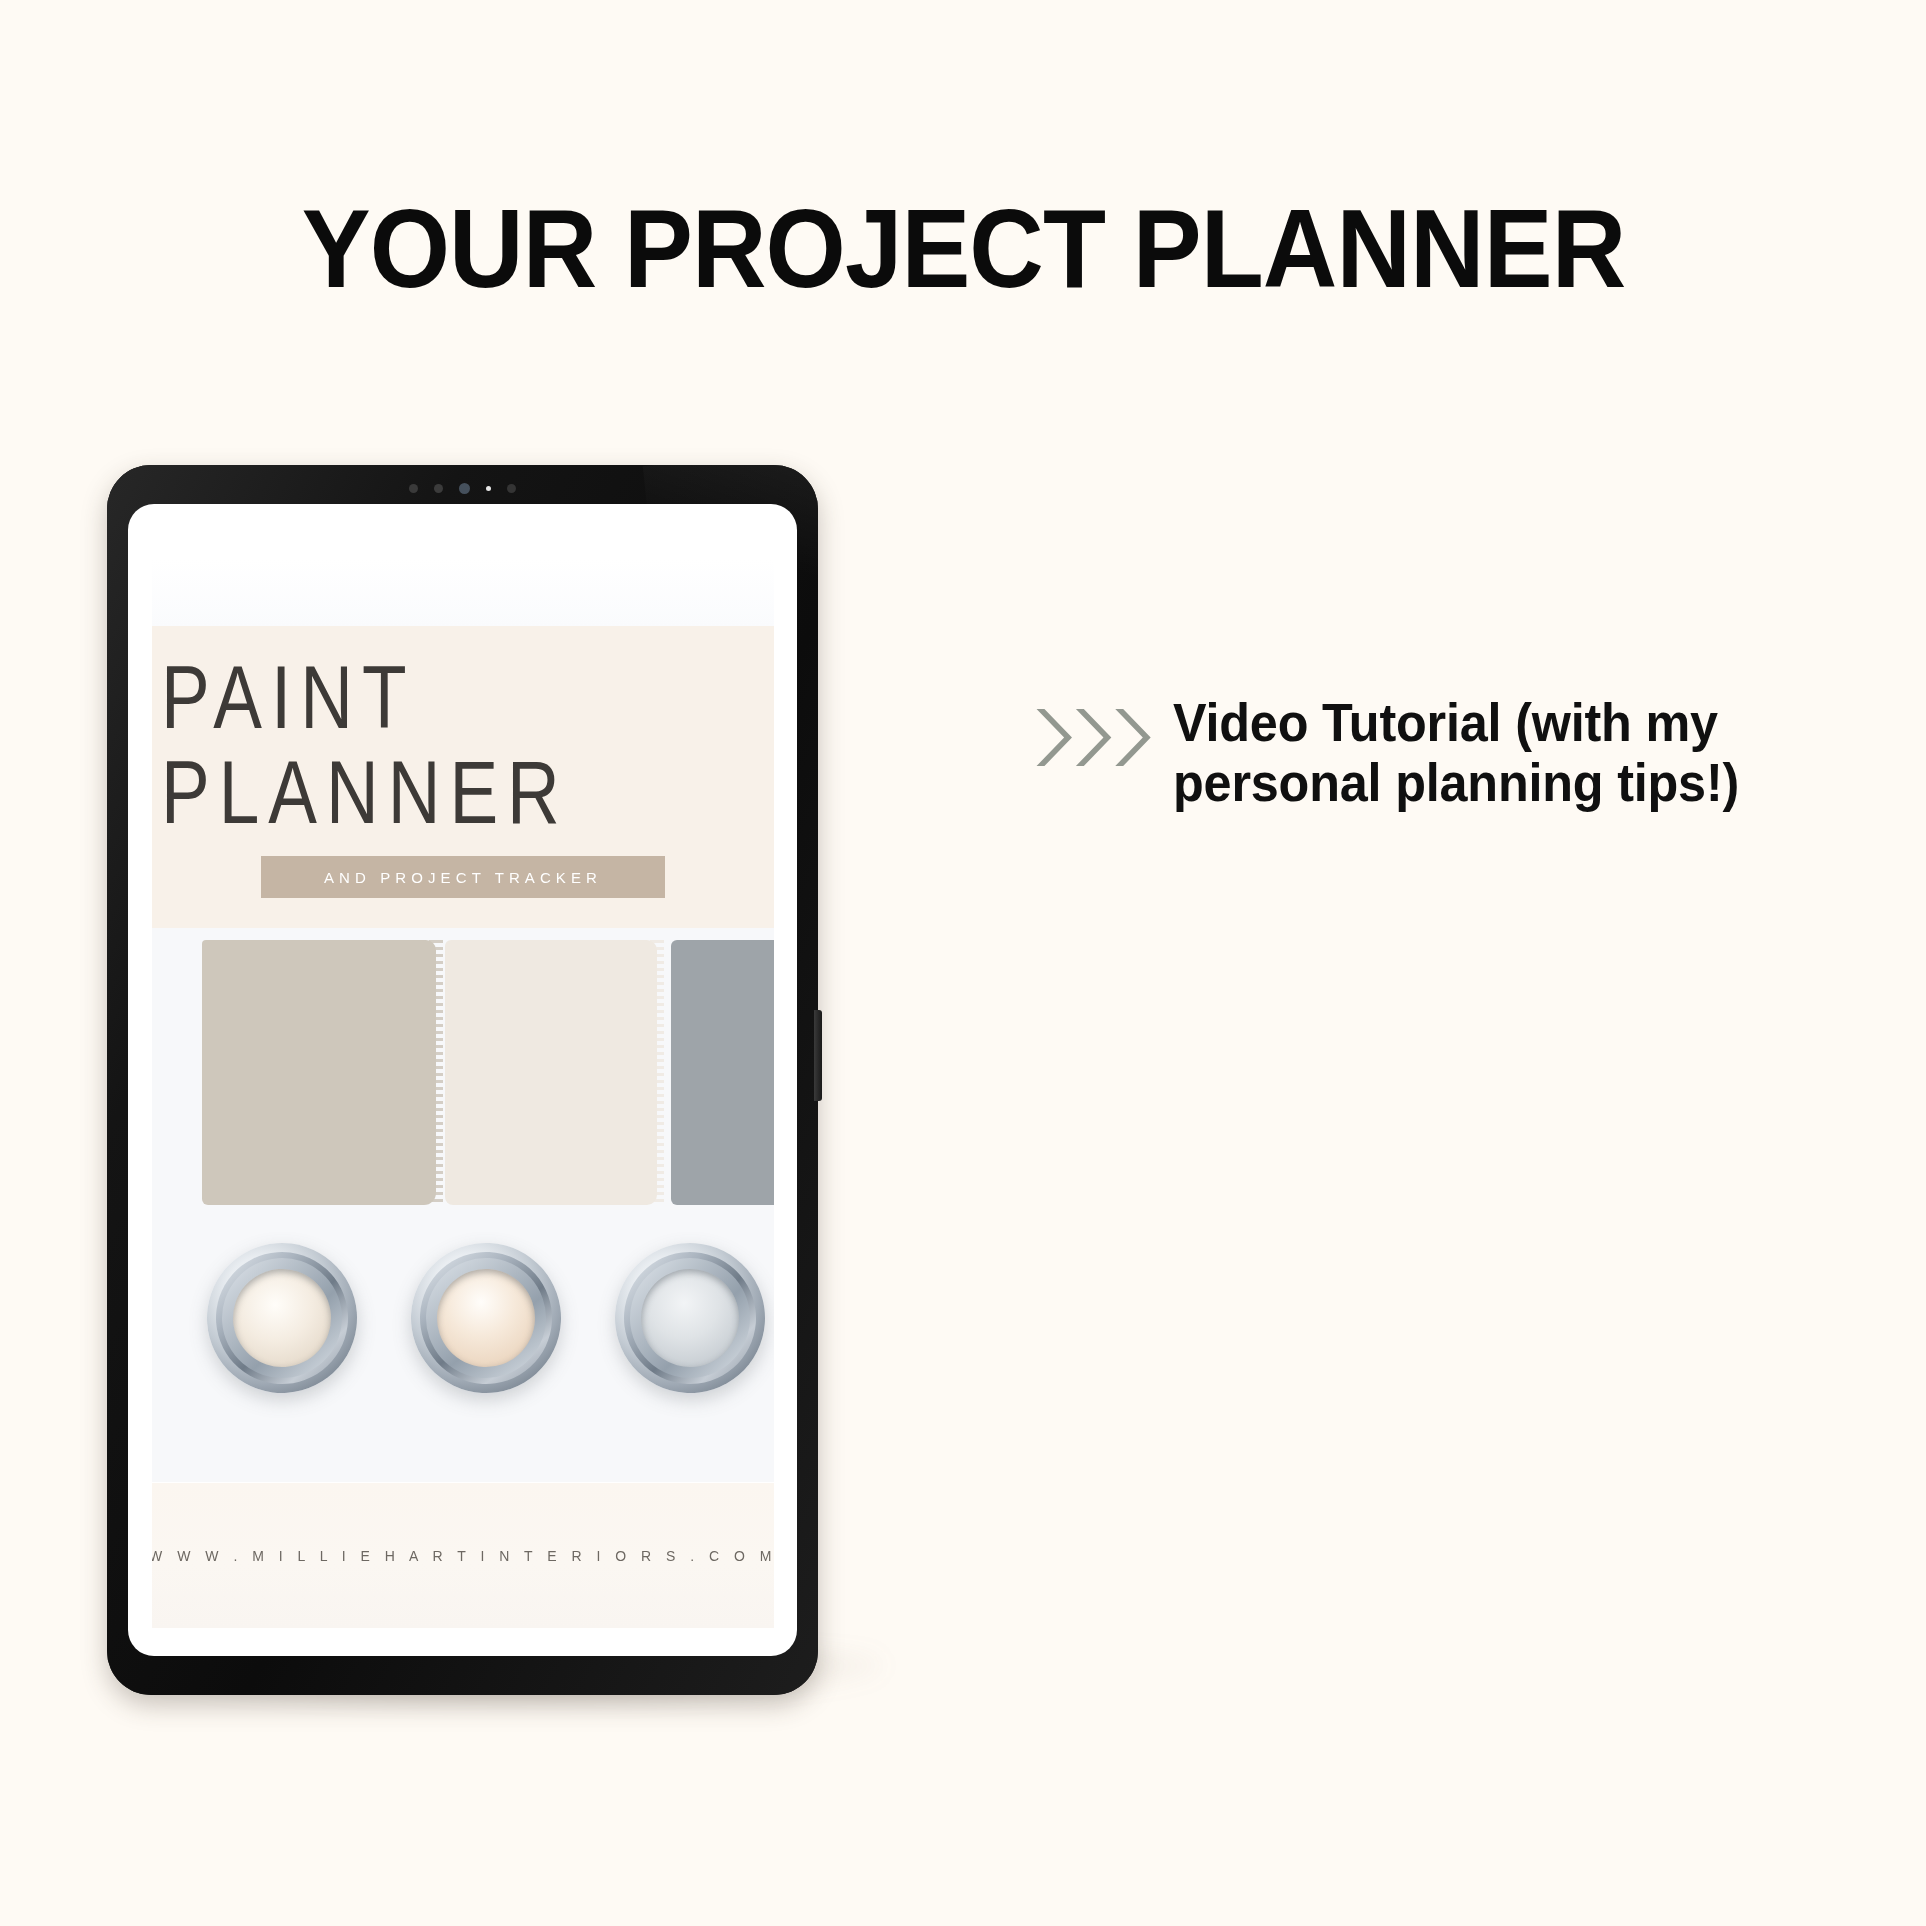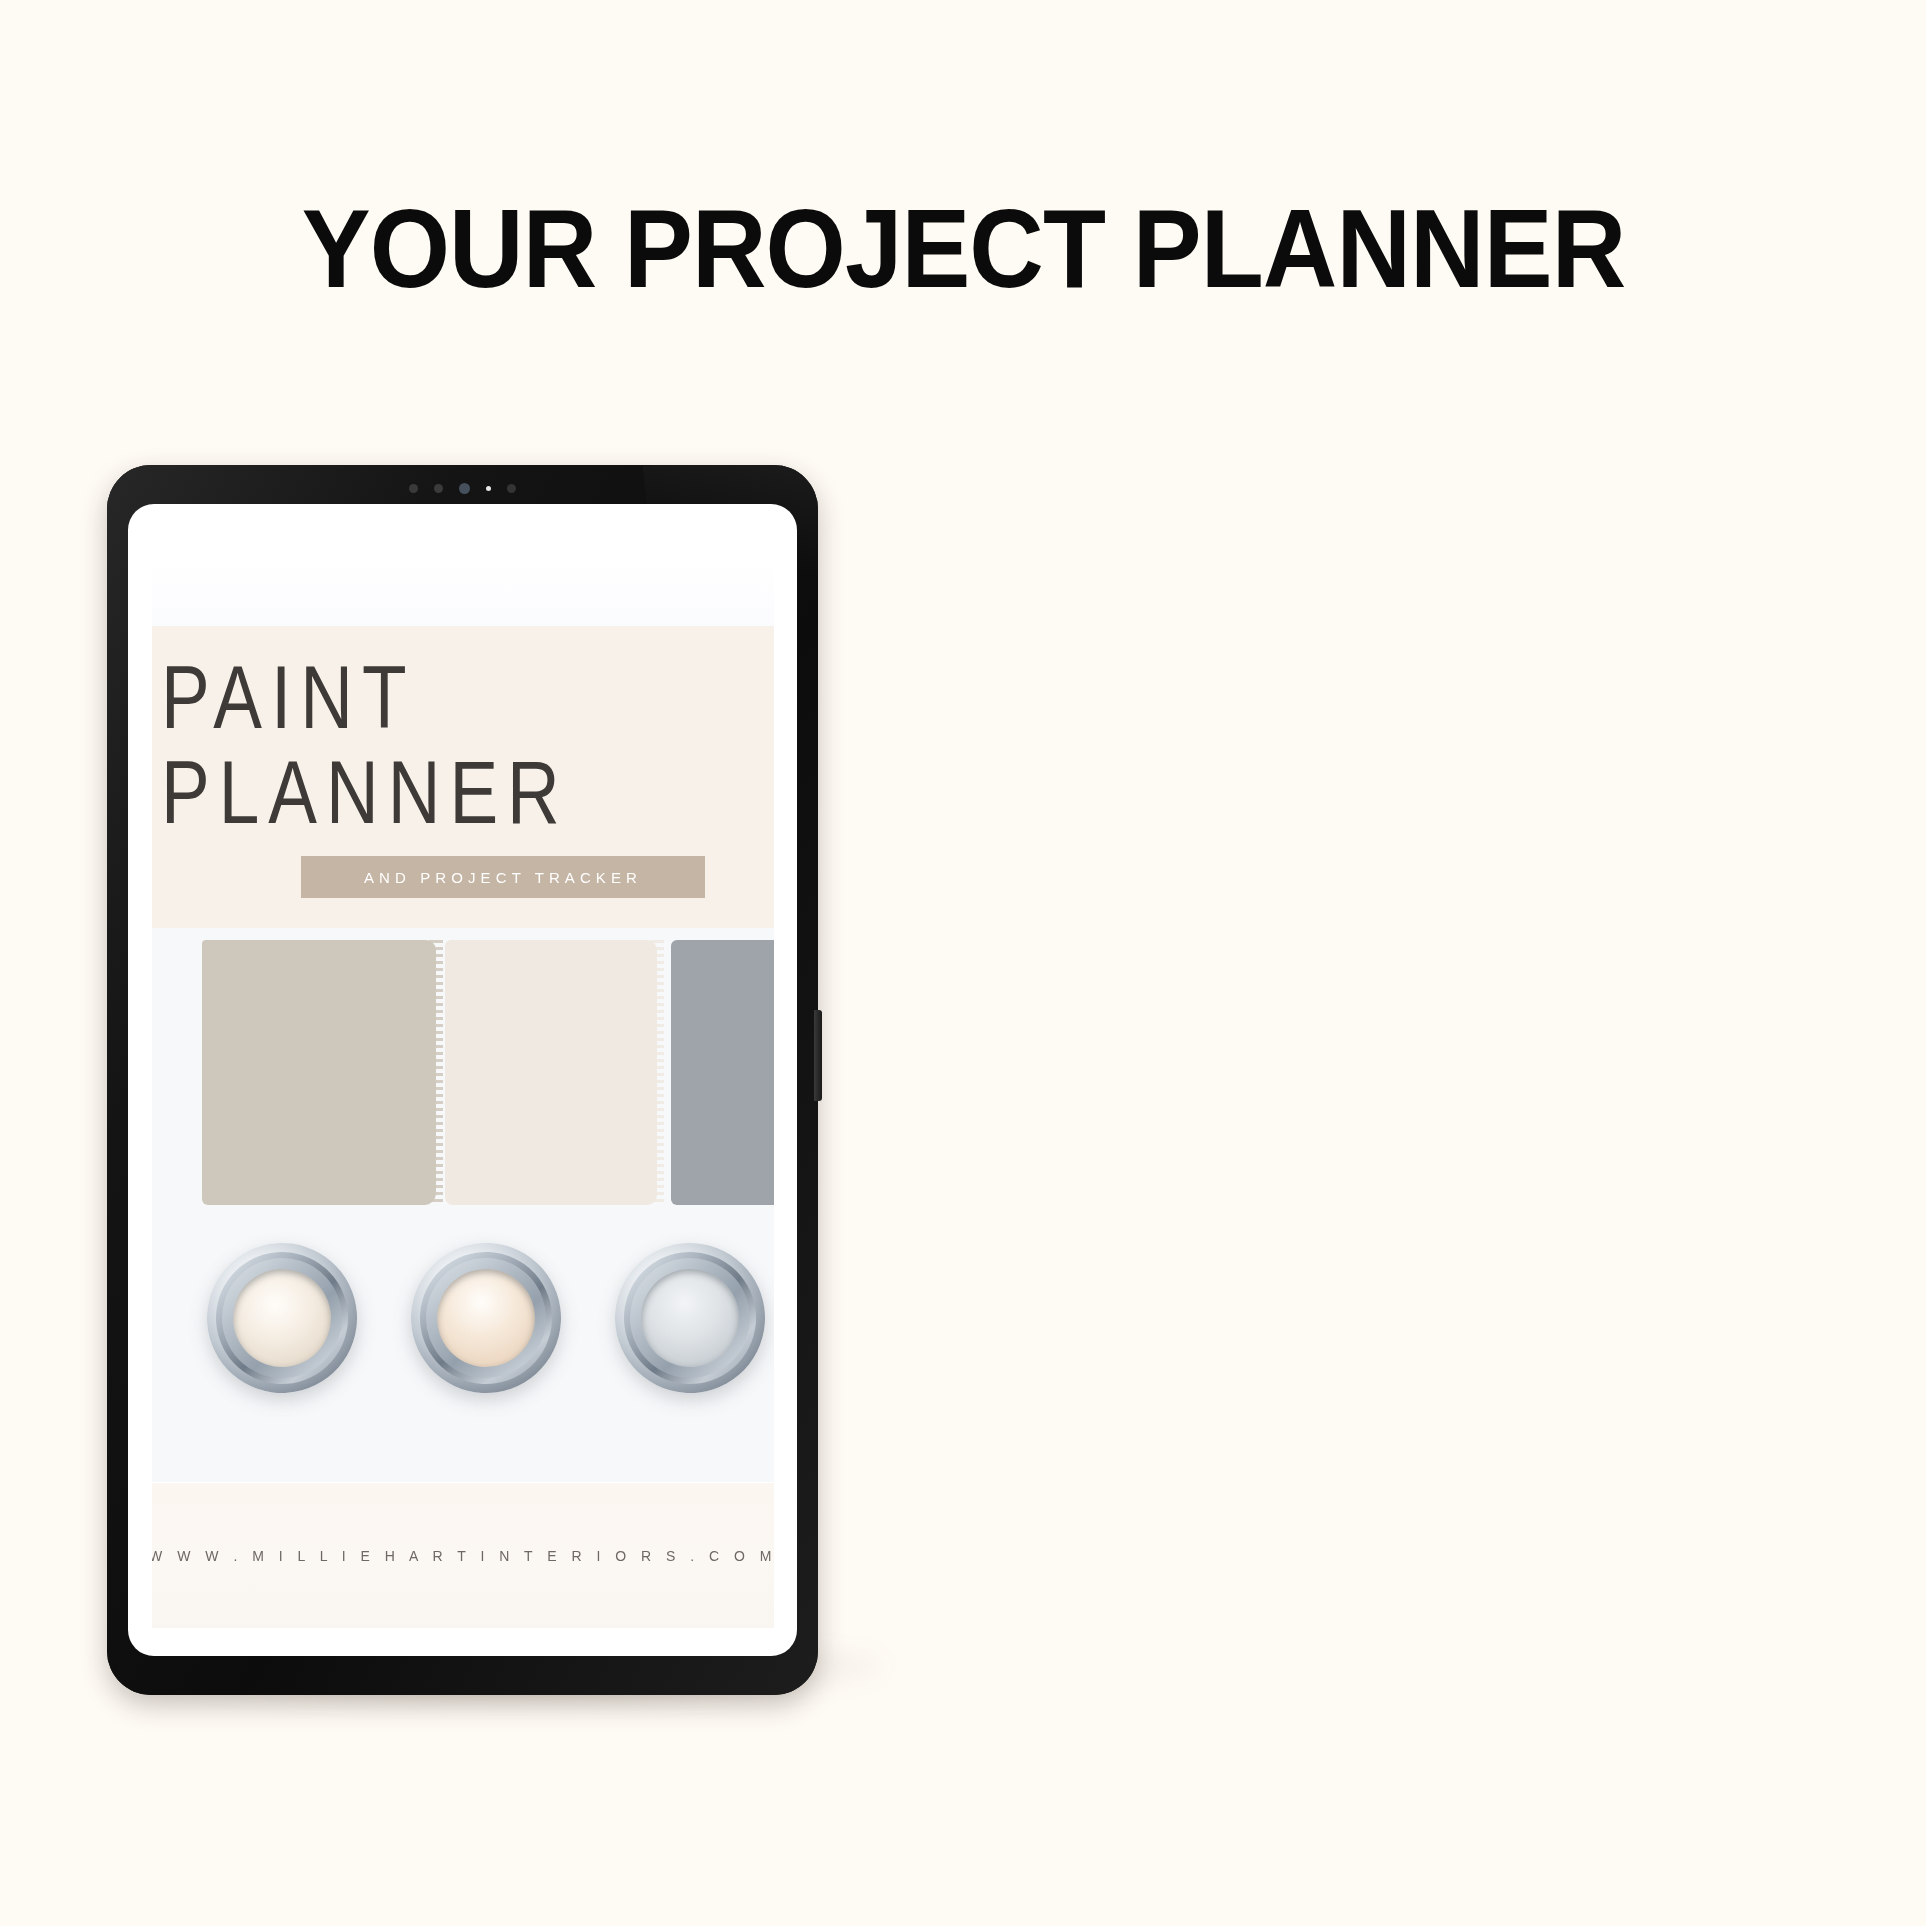--- a/index.html
+++ b/index.html
@@ -119,21 +119,21 @@
     white-space:nowrap;
     text-align:center;
   }
   #cover-title-l1 { font-size:73px; letter-spacing:9px; transform:scaleY(1.22); transform-origin:top center; margin-left:9px; }
   #cover-title-l2 { font-size:73px; letter-spacing:9px; transform:scaleY(1.22); transform-origin:top center; margin-top:22px; margin-left:9px; }
   #cover-sub-band {
     position:absolute;
     left:109px; top:297px;
     width:404px; height:42px;
     background:#c5b5a4;
-    display:flex; align-items:center; justify-content:center;margin-left:40px;
+    display:flex; align-items:center; justify-content:center;
   }
   #cover-subtitle {
     font-size:15px;
     letter-spacing:5.1px;
     color:#ffffff;
     font-weight:400;
     white-space:nowrap;
   }
 
   
@@ -307,14 +307,26 @@
 
       <div id="cover-footer">
         <span id="cover-url">W W W . M I L L I E H A R T I N T E R I O R S . C O M</span>
       </div>
 
     </div>
   </div>
 </div>
 
 <div id="benefits">
+    <div class="benefit-row">
+      <div class="chevrons">
+        <svg width="135" height="61" viewBox="0 0 136 62" xmlns="http://www.w3.org/2000/svg">
+          <g fill="#939890">
+            <path d="M2 2 L10 2 L38 31 L10 60 L2 60 L30 31 Z"></path>
+            <path d="M42 2 L50 2 L78 31 L50 60 L42 60 L70 31 Z"></path>
+            <path d="M82 2 L90 2 L118 31 L90 60 L82 60 L110 31 Z"></path>
+          </g>
+        </svg>
+      </div>
+      <div class="benefit-text">Video Tutorial (with my personal planning tips!)</div>
+    </div>
   </div>
 
 
 </body></html>

